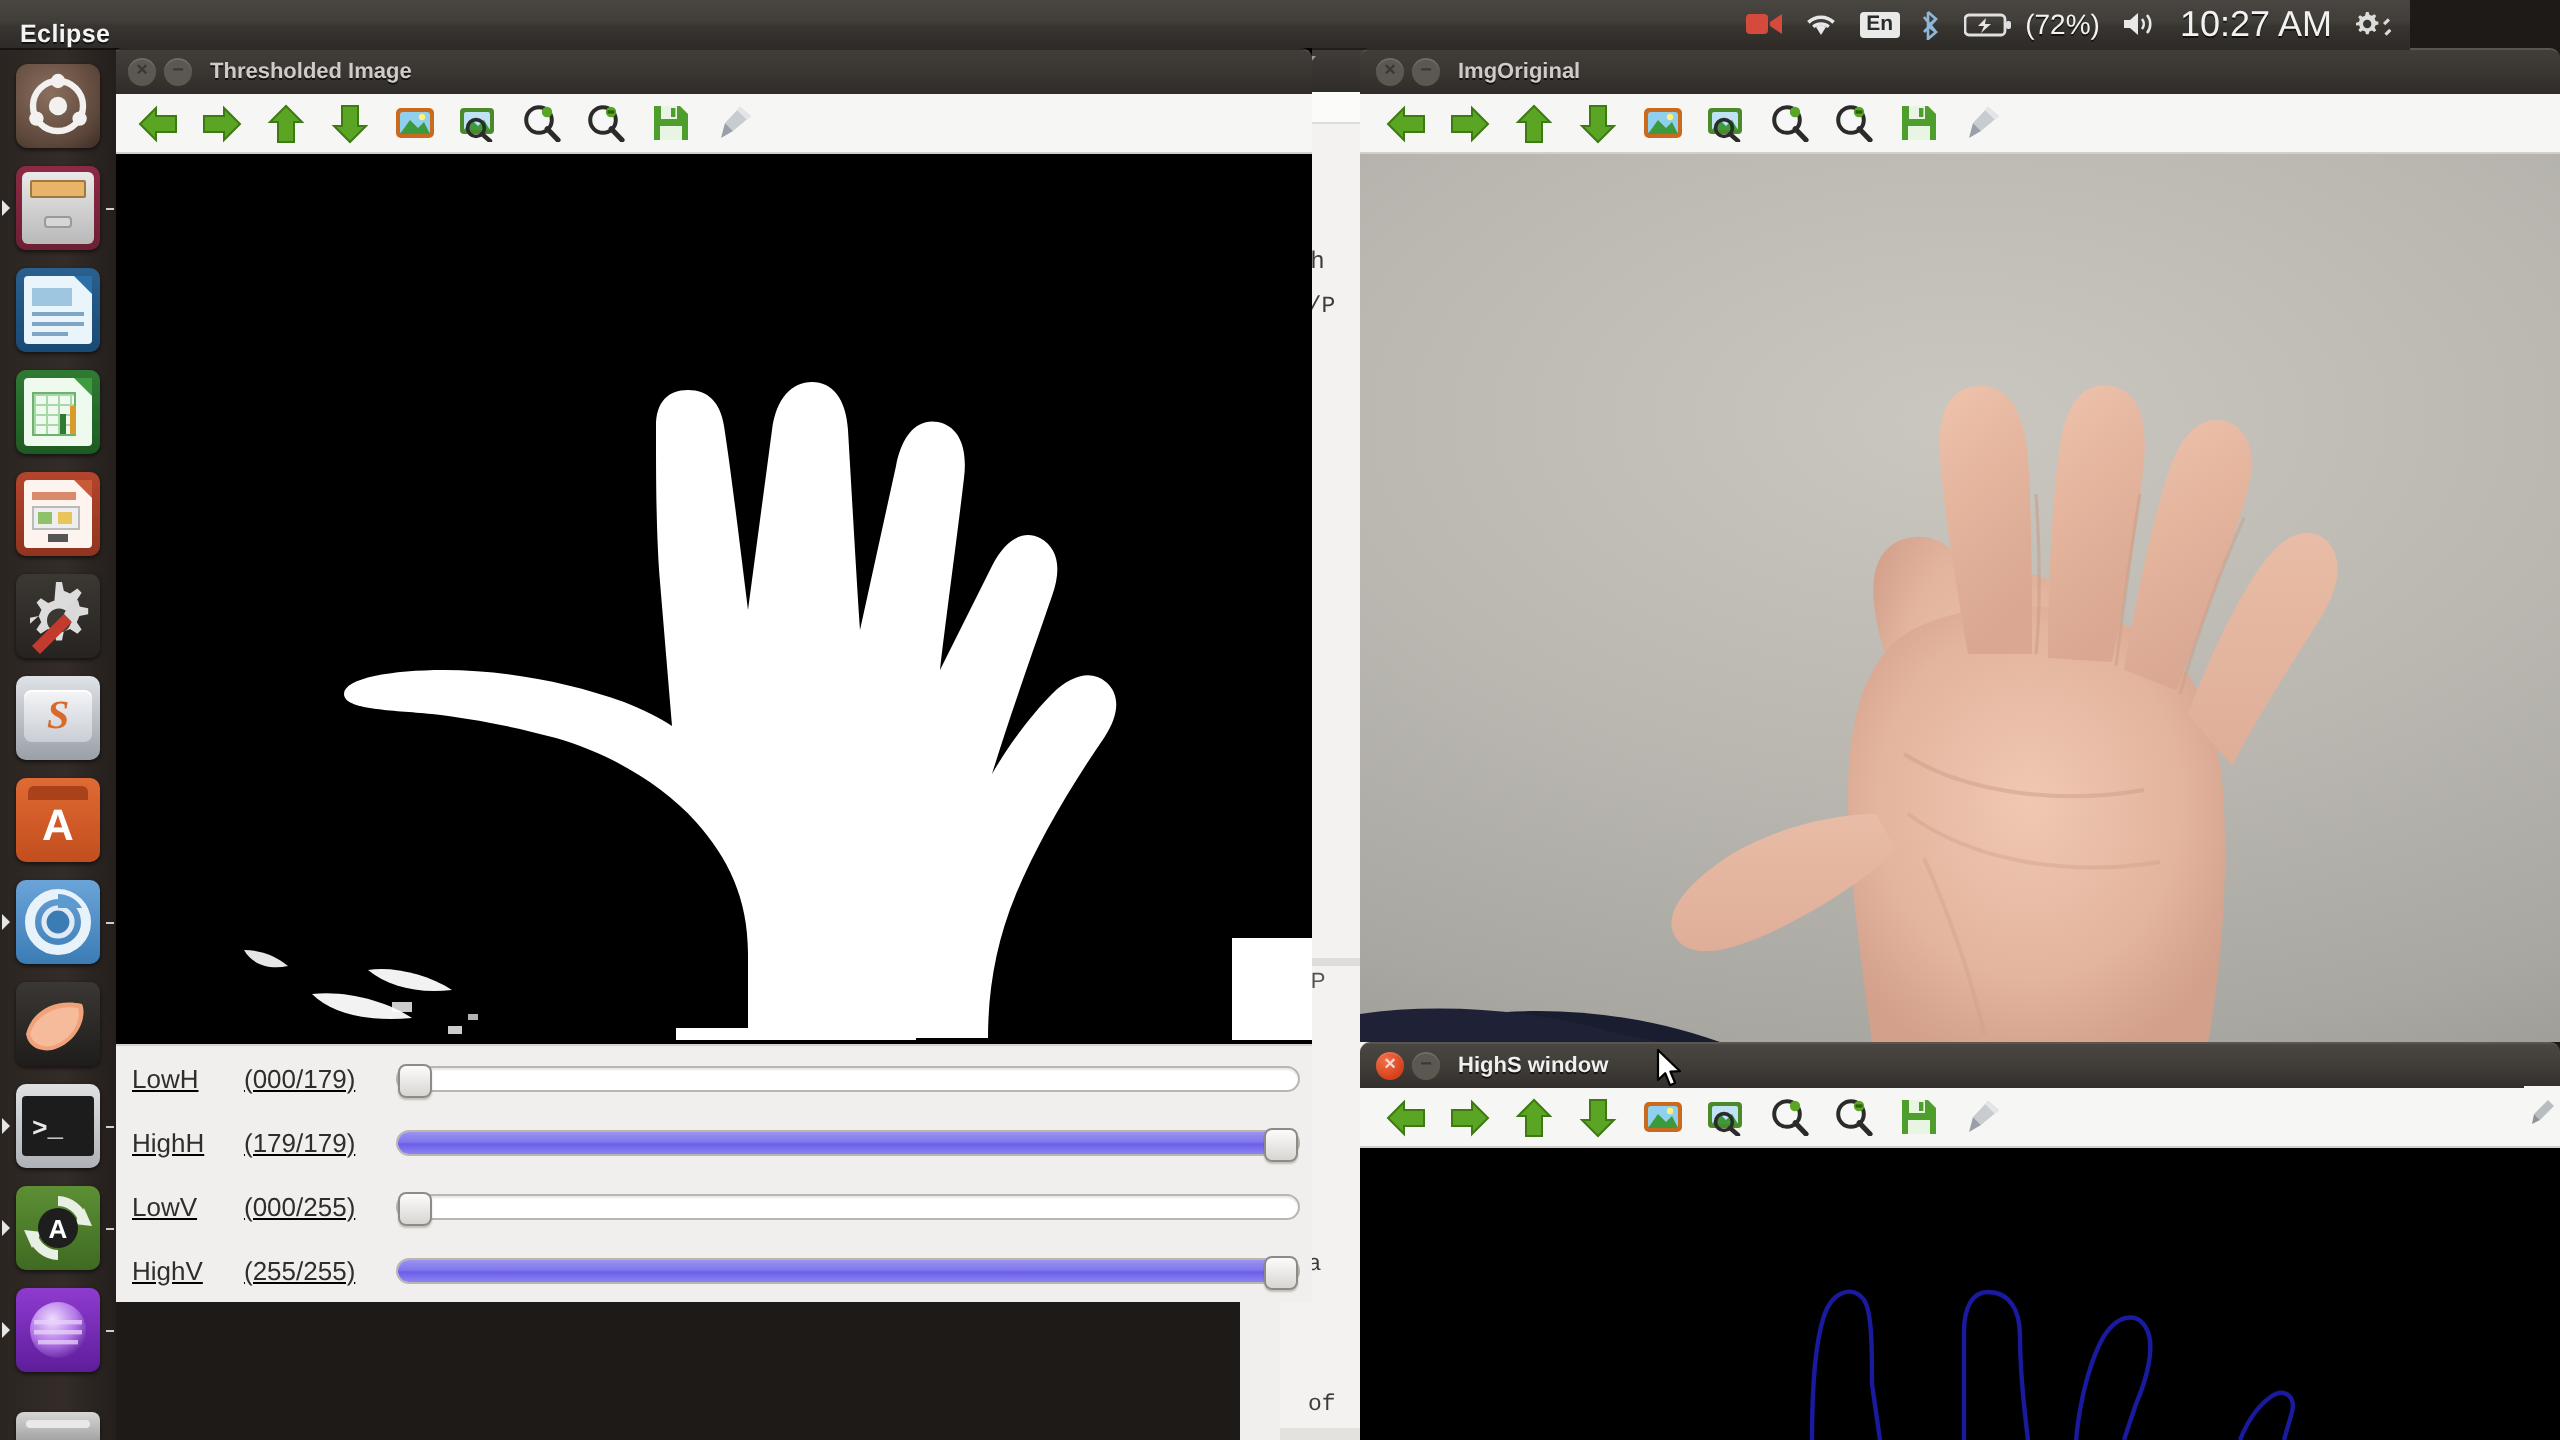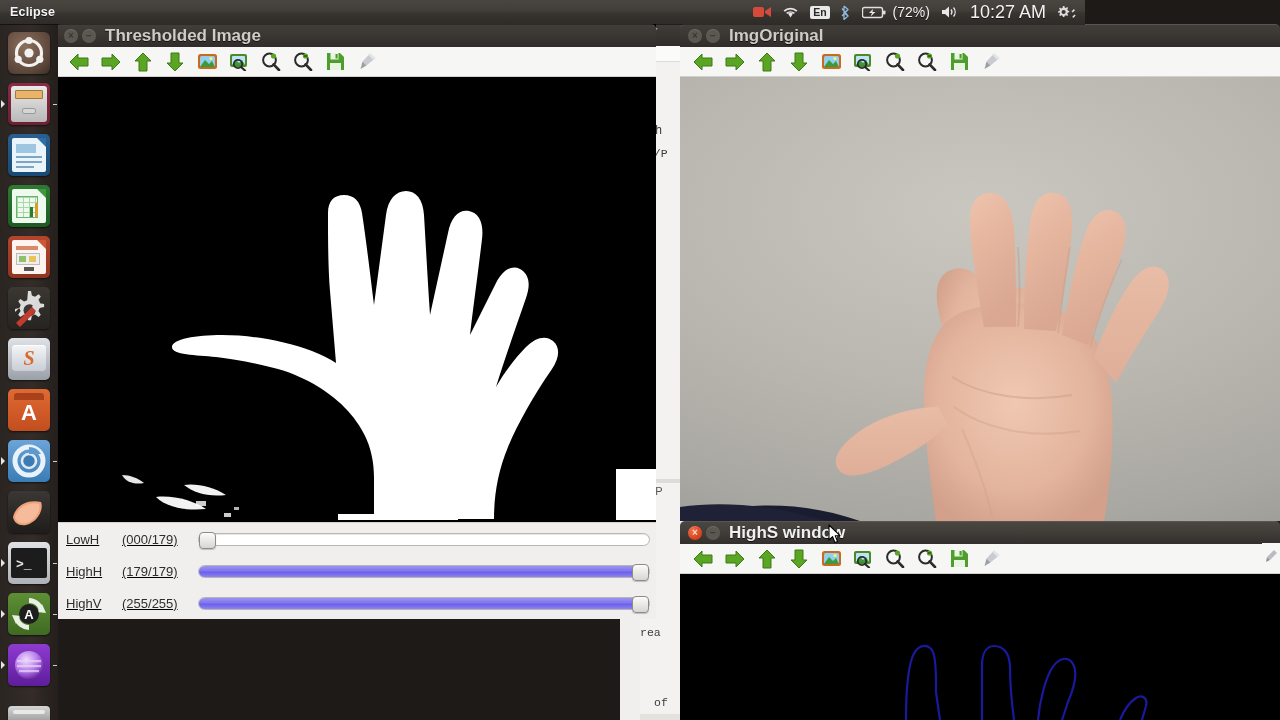--- a/index.html
+++ b/index.html
@@ -5,23 +5,23 @@
   * { box-sizing: border-box; margin: 0; padding: 0; }
   html, body {
     width: 1280px; height: 720px; overflow: hidden;
     background: #000;
     font-family: "Liberation Sans", sans-serif;
   }
   #screen { position: relative; width: 1280px; height: 720px; overflow: hidden; background:#1d1a18; }
 
   
   #toppanel {
-    position: absolute; left:0; top:0; width:1085px; height:24px;
+    position: absolute; left:0; top:0; width:1205px; height:24px;
     background: linear-gradient(to bottom, #494540 0%, #413d39 45%, #383430 55%, #2e2b28 100%);
-    display:flex; align-items:center; z-index: 100;
+    display:flex; align-items:flex-end; z-index: 100;
     box-shadow: 0 1px 0 rgba(0,0,0,.5);
   }
   #toppanel .appname {
     color:#f4f4f4; font-size:12.5px; font-weight:bold; margin-left:10px;
     text-shadow: 0 1px 0 rgba(0,0,0,.6); letter-spacing:.2px;
   }
   #tray { margin-left:auto; display:flex; align-items:center; gap:11px; padding-right:6px; color:#e8e8e8;}
   #tray .tr { display:flex; align-items:center; height:24px; }
   .clocktxt { font-size:18px; color:#f2f2f2; text-shadow:0 1px 0 rgba(0,0,0,.6); }
   .batterytxt { font-size:14px; color:#f2f2f2; text-shadow:0 1px 0 rgba(0,0,0,.6); margin-left:-4px;}
@@ -52,21 +52,21 @@
     border-top:1px solid #5a554f;
   }
   .titlebar.inactive { background: linear-gradient(to bottom,#413d39 0%,#3a3632 50%,#2f2c29 100%); }
   .btns { display:flex; gap:4px; align-items:center; margin-right:9px; }
   .wbtn { width:14px; height:14px; border-radius:50%; position:relative;
           background:#5b5751; box-shadow: inset 0 1px 0 rgba(255,255,255,.12); }
   .wbtn.close-active { background: radial-gradient(circle at 35% 30%, #f2704a, #d4411b 70%); }
   .wbtn .gl { position:absolute; inset:0; display:flex; align-items:center; justify-content:center;
      font-size:10px; color:#3b3733; line-height:1; font-weight:bold;}
   .wbtn.close-active .gl { color:#f6d8cf; }
-  .wtitle { color:#f0f0f0; font-size:17px; font-weight:bold; text-shadow:0 1px 0 rgba(0,0,0,.65); }
+  .wtitle { color:#f0f0f0; font-size:11px; font-weight:bold; text-shadow:0 1px 0 rgba(0,0,0,.65); }
   .wtitle.inactive { color:#cfcbc6; }
   .toolbar {
     height:30px; background:#f6f6f4; border-bottom:1px solid #d3d0cb;
     display:flex; align-items:center; gap:2px; padding-left:8px;
   }
   .tbtn { width:30px; height:26px; display:flex; align-items:center; justify-content:center; }
   .canvas { background:#000; position:relative; overflow:hidden; }
 
   
   .sliders { background:#f0efed; border-top:1px solid #d6d3ce; }
@@ -264,20 +264,28 @@
     </div>
         <div class="srow">
       <span class="sname">HighH</span>
       <span class="sval">(179/179)</span>
       <span class="strack">
         <span class="sfill" style="width:100%"></span>
         <span class="shandle" style="left:calc(100% - 17px)"></span>
       </span>
     </div>
         <div class="srow">
+      <span class="sname">LowV</span>
+      <span class="sval">(000/255)</span>
+      <span class="strack">
+
+        <span class="shandle" style="left:calc(0% - 0px)"></span>
+      </span>
+    </div>
+        <div class="srow">
       <span class="sname">HighV</span>
       <span class="sval">(255/255)</span>
       <span class="strack">
         <span class="sfill" style="width:100%"></span>
         <span class="shandle" style="left:calc(100% - 17px)"></span>
       </span>
     </div>
       </div>
   </div>
 

